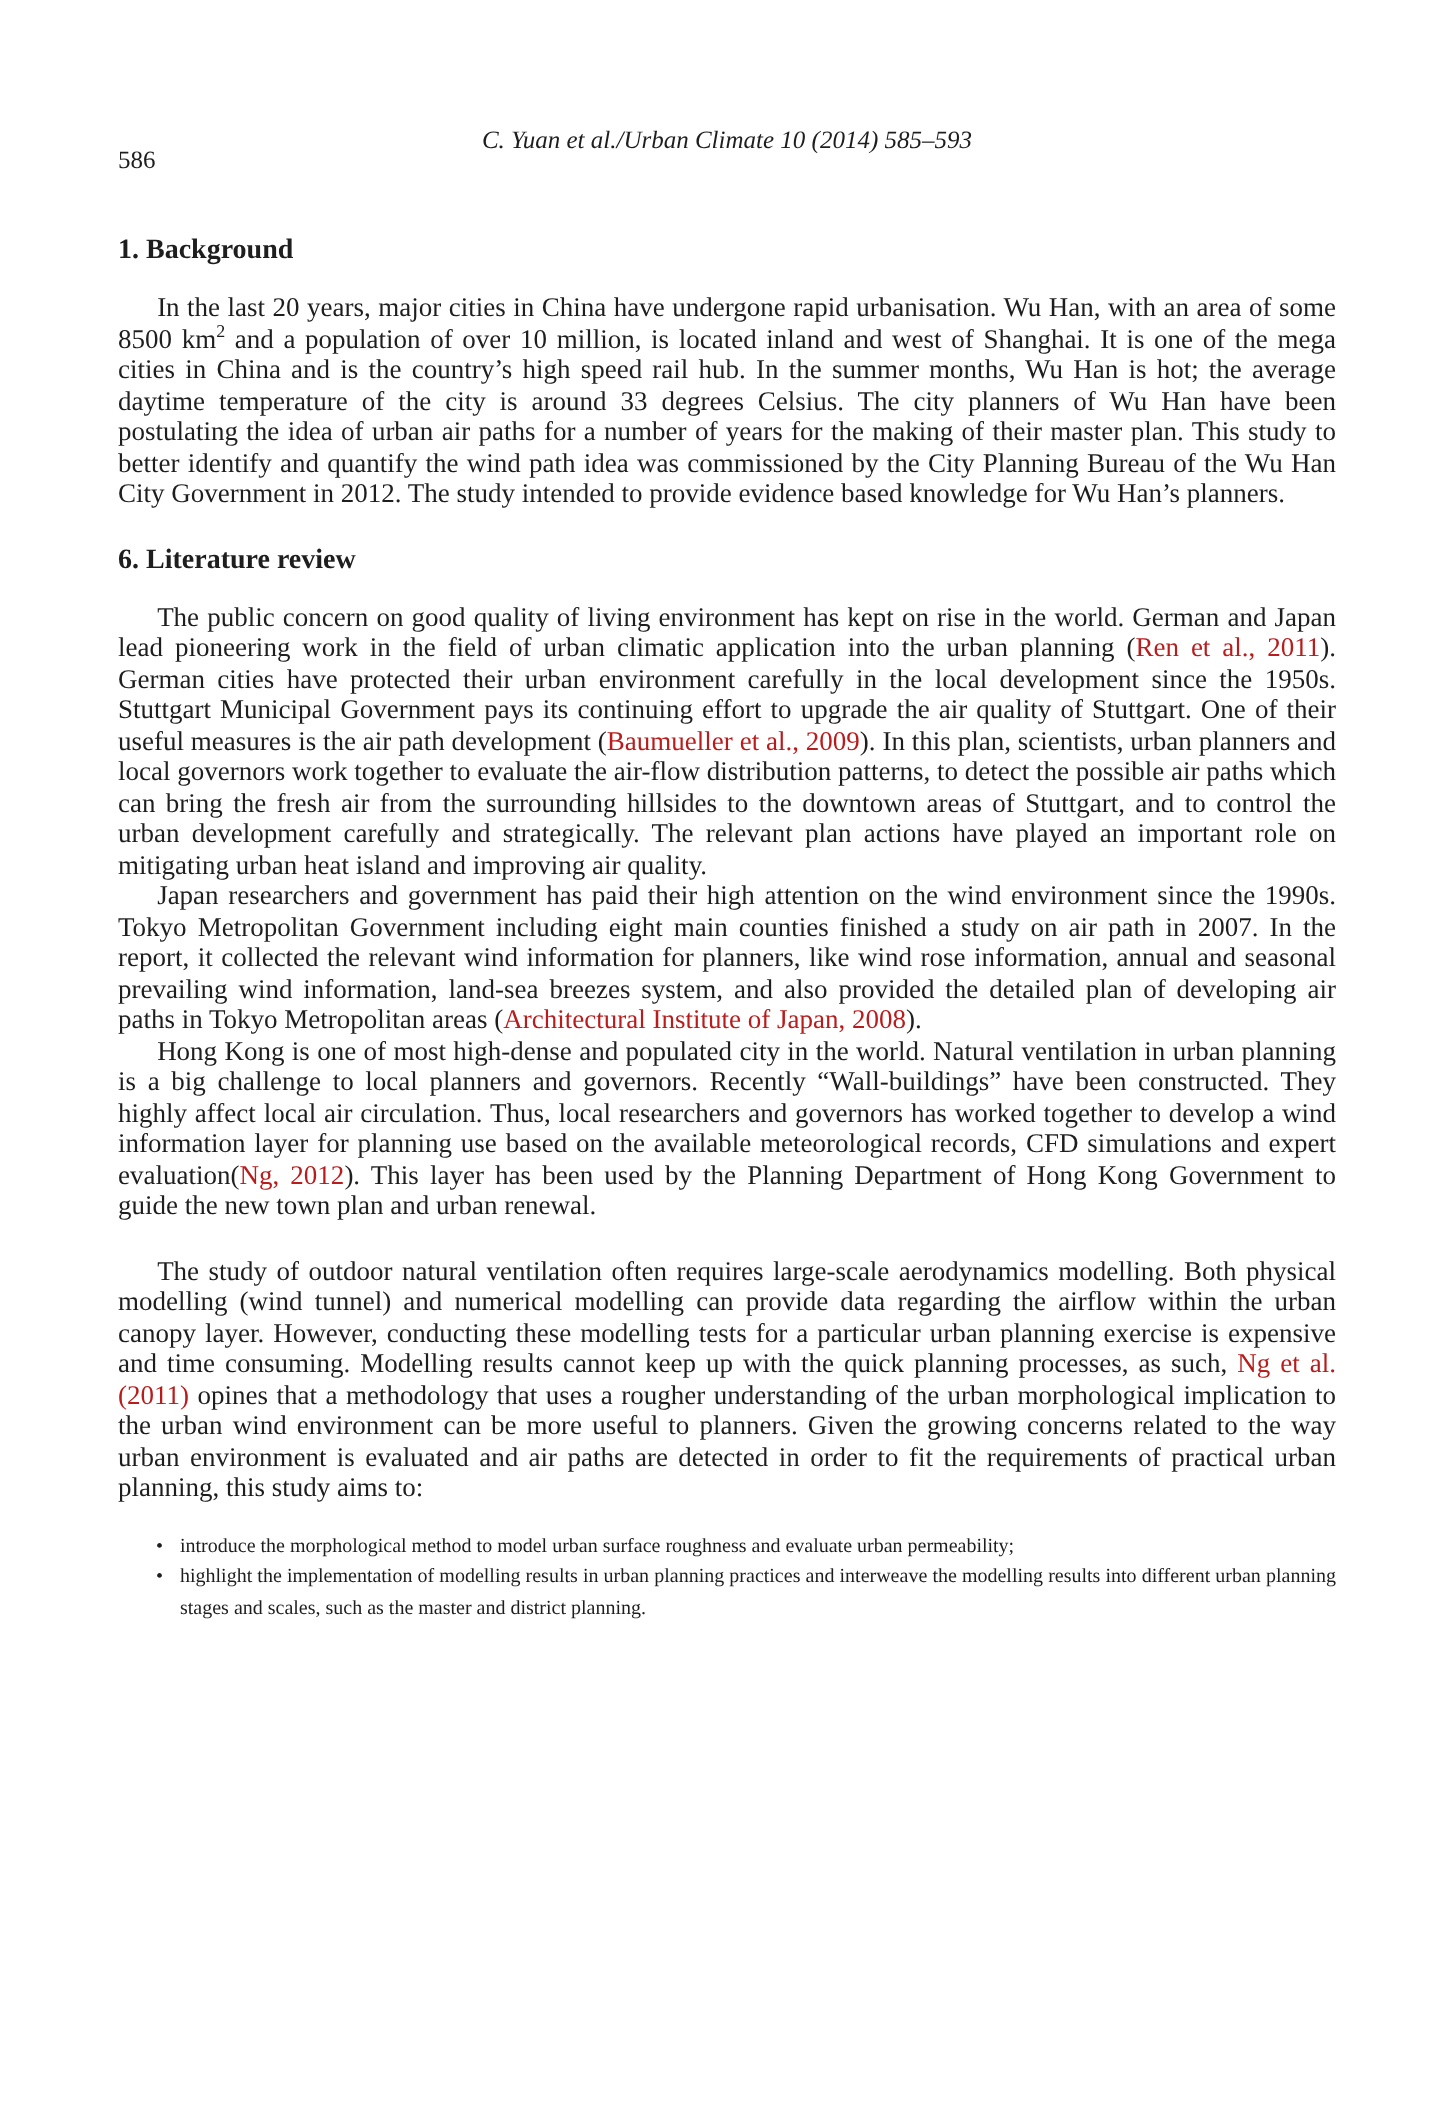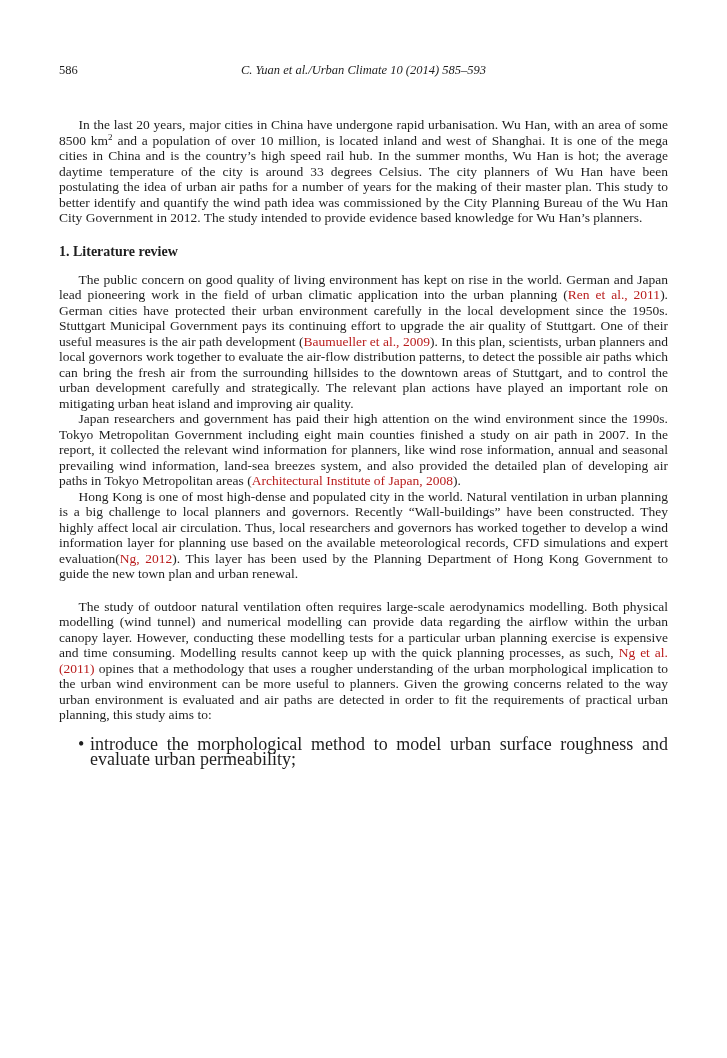--- a/index.html
+++ b/index.html
@@ -21,21 +21,21 @@
   .running-header {
     position: relative;
     height: 16px;
     margin-bottom: 39px;
     font-size: 12.5px;
     line-height: 16px;
   }
   .page-number {
     position: absolute;
     left: 0;
-    top: 0;
+    top: 10px;
     font-style: normal;
   }
   .running-title {
     display: block;
     text-align: center;
     font-style: italic;
   }
   .section { margin: 0 0 17px 0; }
   .section-heading {
     font-size: 14px;
@@ -55,21 +55,21 @@
   .cite { color: #b91c1c; }
   sup { font-size: 9px; line-height: 0; }
   .objectives-list {
     list-style: none;
     margin: 14px 0 0 0;
     padding: 0 0 0 19px;
   }
   .objectives-list li {
     position: relative;
     padding-left: 12px;
-    font-size: 18px;
+    font-size: 10px;
     line-height: 15.5px;
     text-align: justify;
     hyphens: auto;
     -webkit-hyphens: auto;
   }
   .objectives-list li::before {
     content: "\2022";
     position: absolute;
     left: 0;
     top: 0;
@@ -79,30 +79,32 @@
 <body>
 
 <div class="page">
 
   <div class="running-header">
     <span class="page-number">586</span>
     <span class="running-title">C. Yuan et al./Urban Climate 10 (2014) 585–593</span>
   </div>
 
   <div class="section">
+    <h2 class="section-heading">1. Background</h2>
     <p class="para"><span>In the last 20 years, major cities in China have undergone rapid urbanisation. Wu Han, with an area of some 8500 km</span><sup>2</sup><span> and a population of over 10 million, is located inland and west of Shanghai. It is one of the mega cities in China and is the country’s high speed rail hub. In the summer months, Wu Han is hot; the average daytime temperature of the city is around 33 degrees Celsius. The city planners of Wu Han have been postulating the idea of urban air paths for a number of years for the making of their master plan. This study to better identify and quantify the wind path idea was commissioned by the City Planning Bureau of the Wu Han City Government in 2012. The study intended to provide evidence based knowledge for Wu Han’s planners.</span></p>
   </div>
 
   <div class="section">
-    <h2 class="section-heading">1. Literature review</h2>
+    <h2 class="section-heading">6. Literature review</h2>
     <p class="para"><span>The public concern on good quality of living environment has kept on rise in the world. German and Japan lead pioneering work in the field of urban climatic application into the urban planning (</span><span class="cite">Ren et al., 2011</span><span>). German cities have protected their urban environment carefully in the local development since the 1950s. Stuttgart Municipal Government pays its continuing effort to upgrade the air quality of Stuttgart. One of their useful measures is the air path development (</span><span class="cite">Baumueller et al., 2009</span><span>). In this plan, scientists, urban planners and local governors work together to evaluate the air-flow distribution patterns, to detect the possible air paths which can bring the fresh air from the surrounding hillsides to the downtown areas of Stuttgart, and to control the urban development carefully and strategically. The relevant plan actions have played an important role on mitigating urban heat island and improving air quality.</span></p>
     <p class="para"><span>Japan researchers and government has paid their high attention on the wind environment since the 1990s. Tokyo Metropolitan Government including eight main counties finished a study on air path in 2007. In the report, it collected the relevant wind information for planners, like wind rose information, annual and seasonal prevailing wind information, land-sea breezes system, and also provided the detailed plan of developing air paths in Tokyo Metropolitan areas (</span><span class="cite">Architectural Institute of Japan, 2008</span><span>).</span></p>
     <p class="para"><span>Hong Kong is one of most high-dense and populated city in the world. Natural ventilation in urban planning is a big challenge to local planners and governors. Recently “Wall-buildings” have been constructed. They highly affect local air circulation. Thus, local researchers and governors has worked together to develop a wind information layer for planning use based on the available meteorological records, CFD simulations and expert evaluation(</span><span class="cite">Ng, 2012</span><span>). This layer has been used by the Planning Department of Hong Kong Government to guide the new town plan and urban renewal.</span></p>
   </div>
 
   <div class="section">
     <p class="para"><span>The study of outdoor natural ventilation often requires large-scale aerodynamics modelling. Both physical modelling (wind tunnel) and numerical modelling can provide data regarding the airflow within the urban canopy layer. However, conducting these modelling tests for a particular urban planning exercise is expensive and time consuming. Modelling results cannot keep up with the quick planning processes, as such, </span><span class="cite">Ng et al. (2011)</span><span> opines that a methodology that uses a rougher understanding of the urban morphological implication to the urban wind environment can be more useful to planners. Given the growing concerns related to the way urban environment is evaluated and air paths are detected in order to fit the requirements of practical urban planning, this study aims to:</span></p>
     <ul class="objectives-list">
       <li><span>introduce the morphological method to model urban surface roughness and evaluate urban permeability;</span></li>
+      <li><span>highlight the implementation of modelling results in urban planning practices and interweave the modelling results into different urban planning stages and scales, such as the master and district planning.</span></li>
     </ul>
   </div>
 
 </div>
 
 </body></html>

